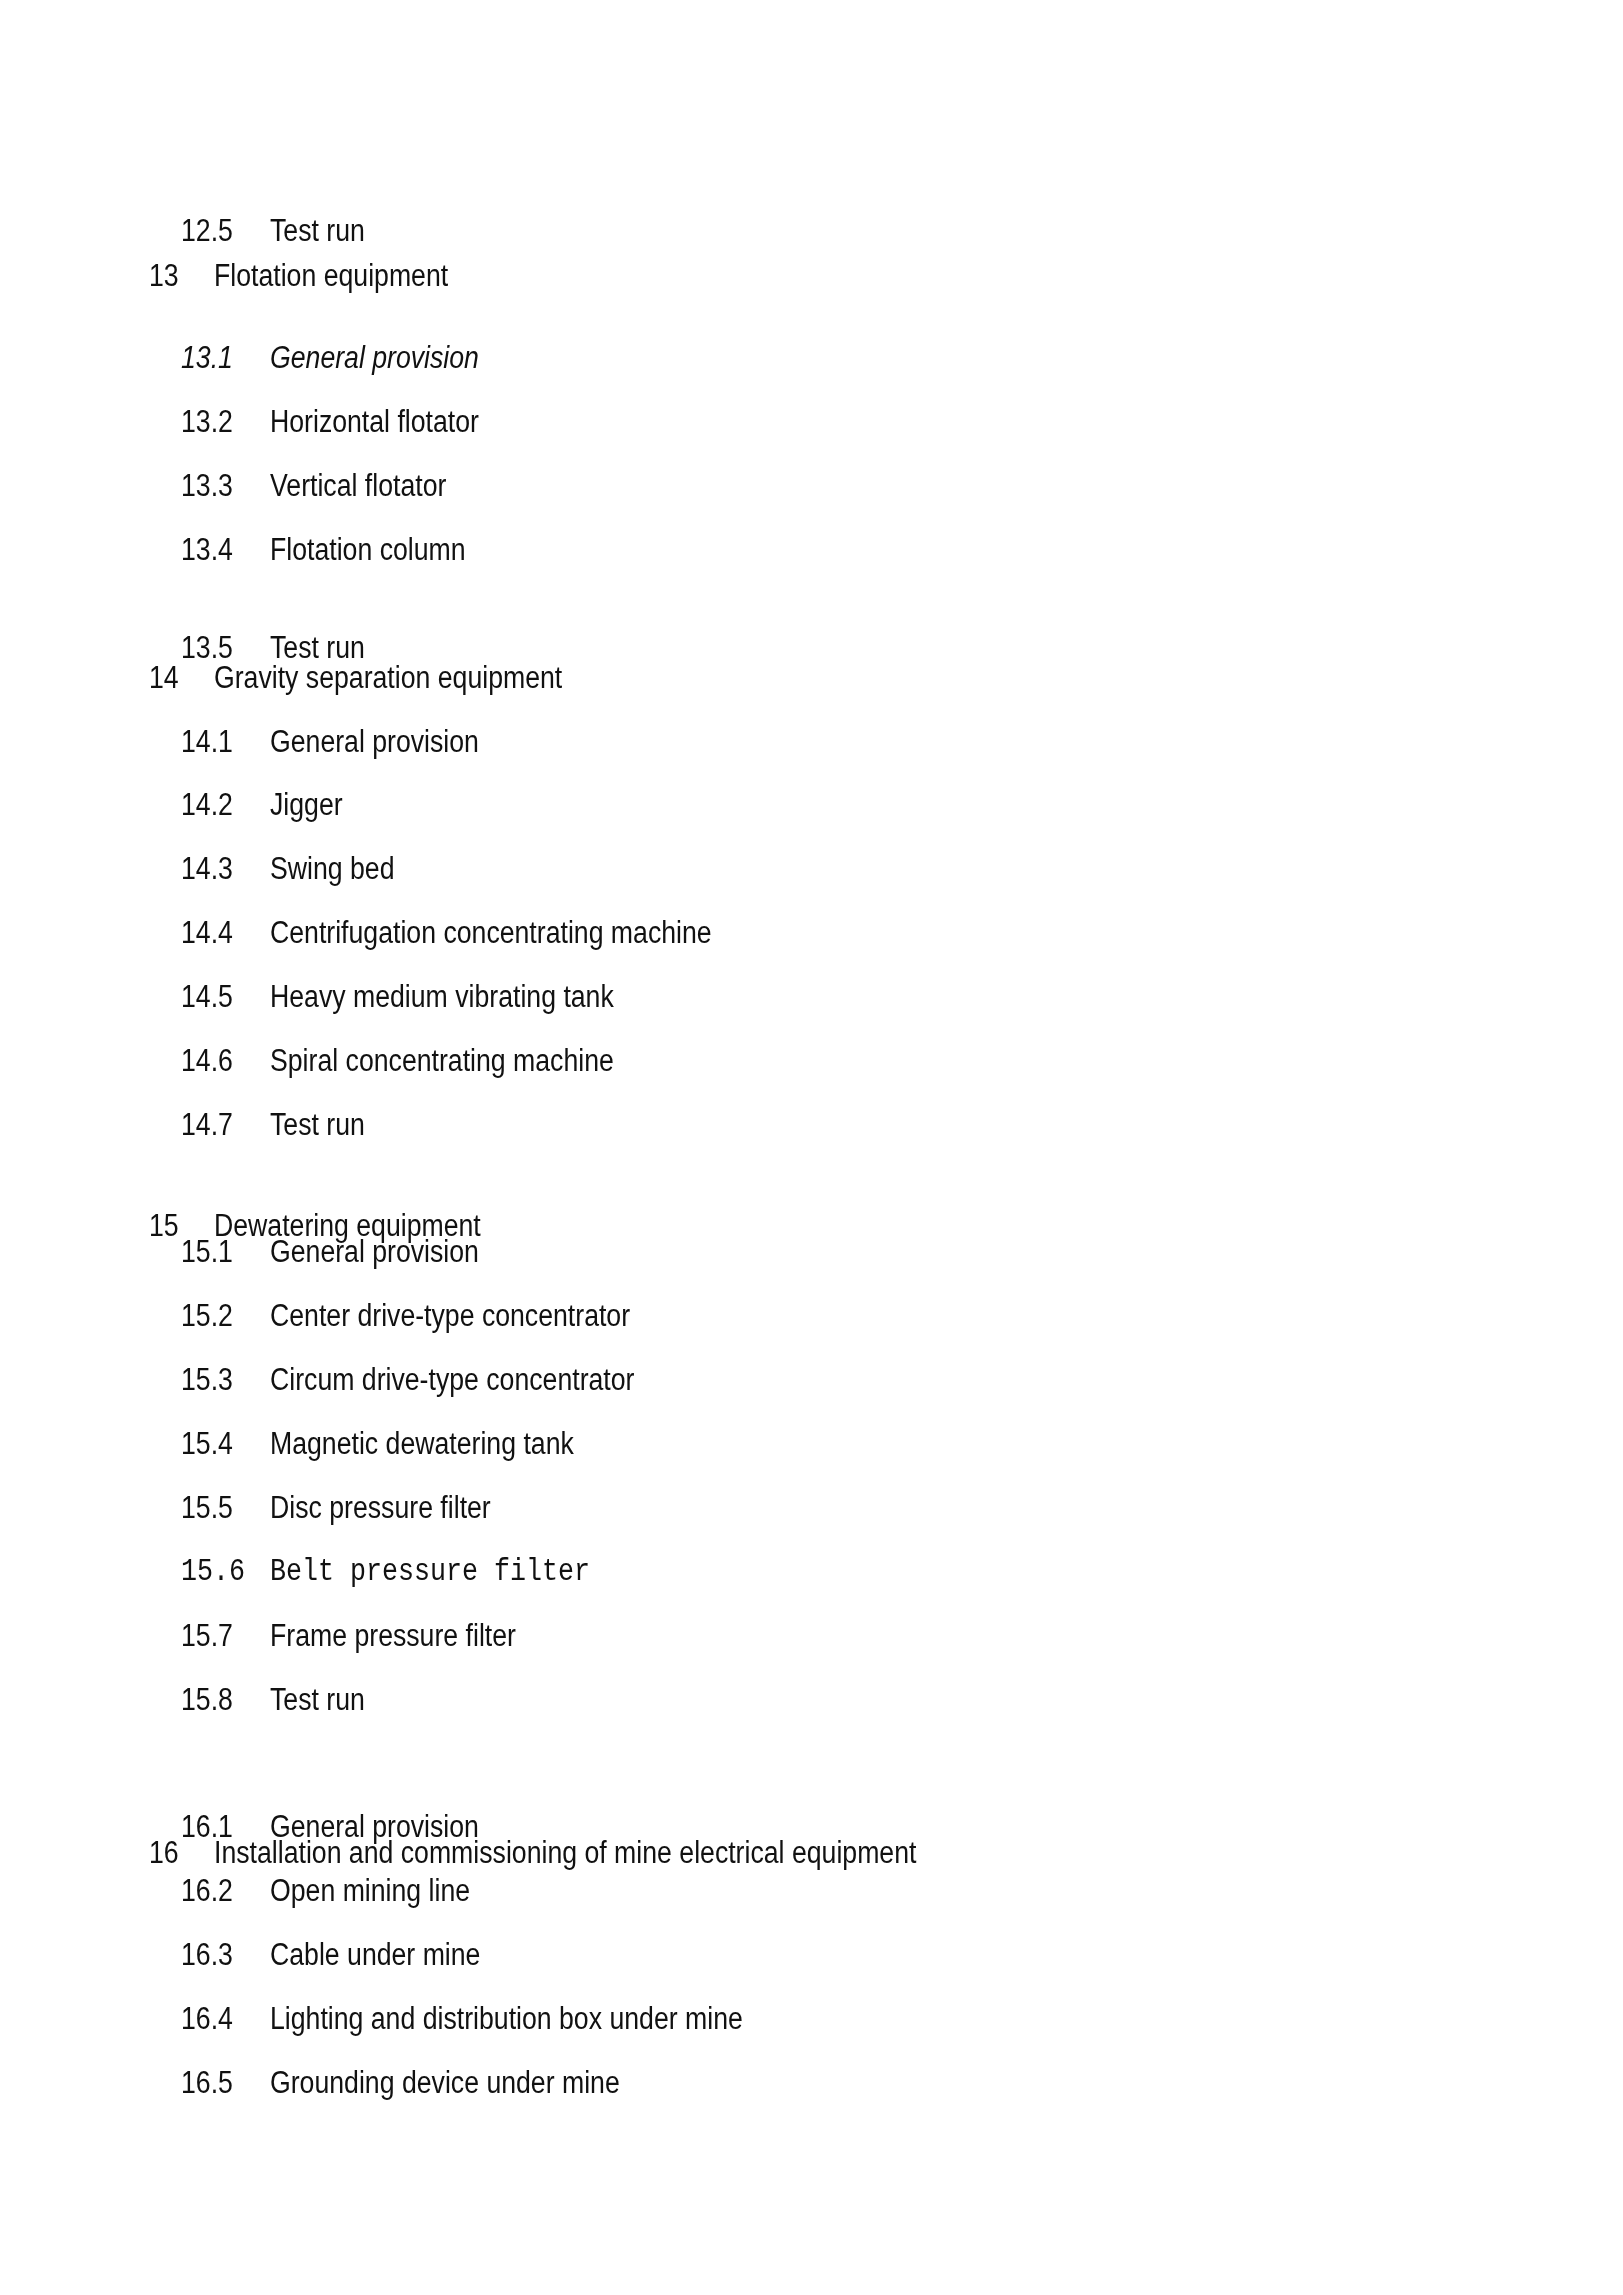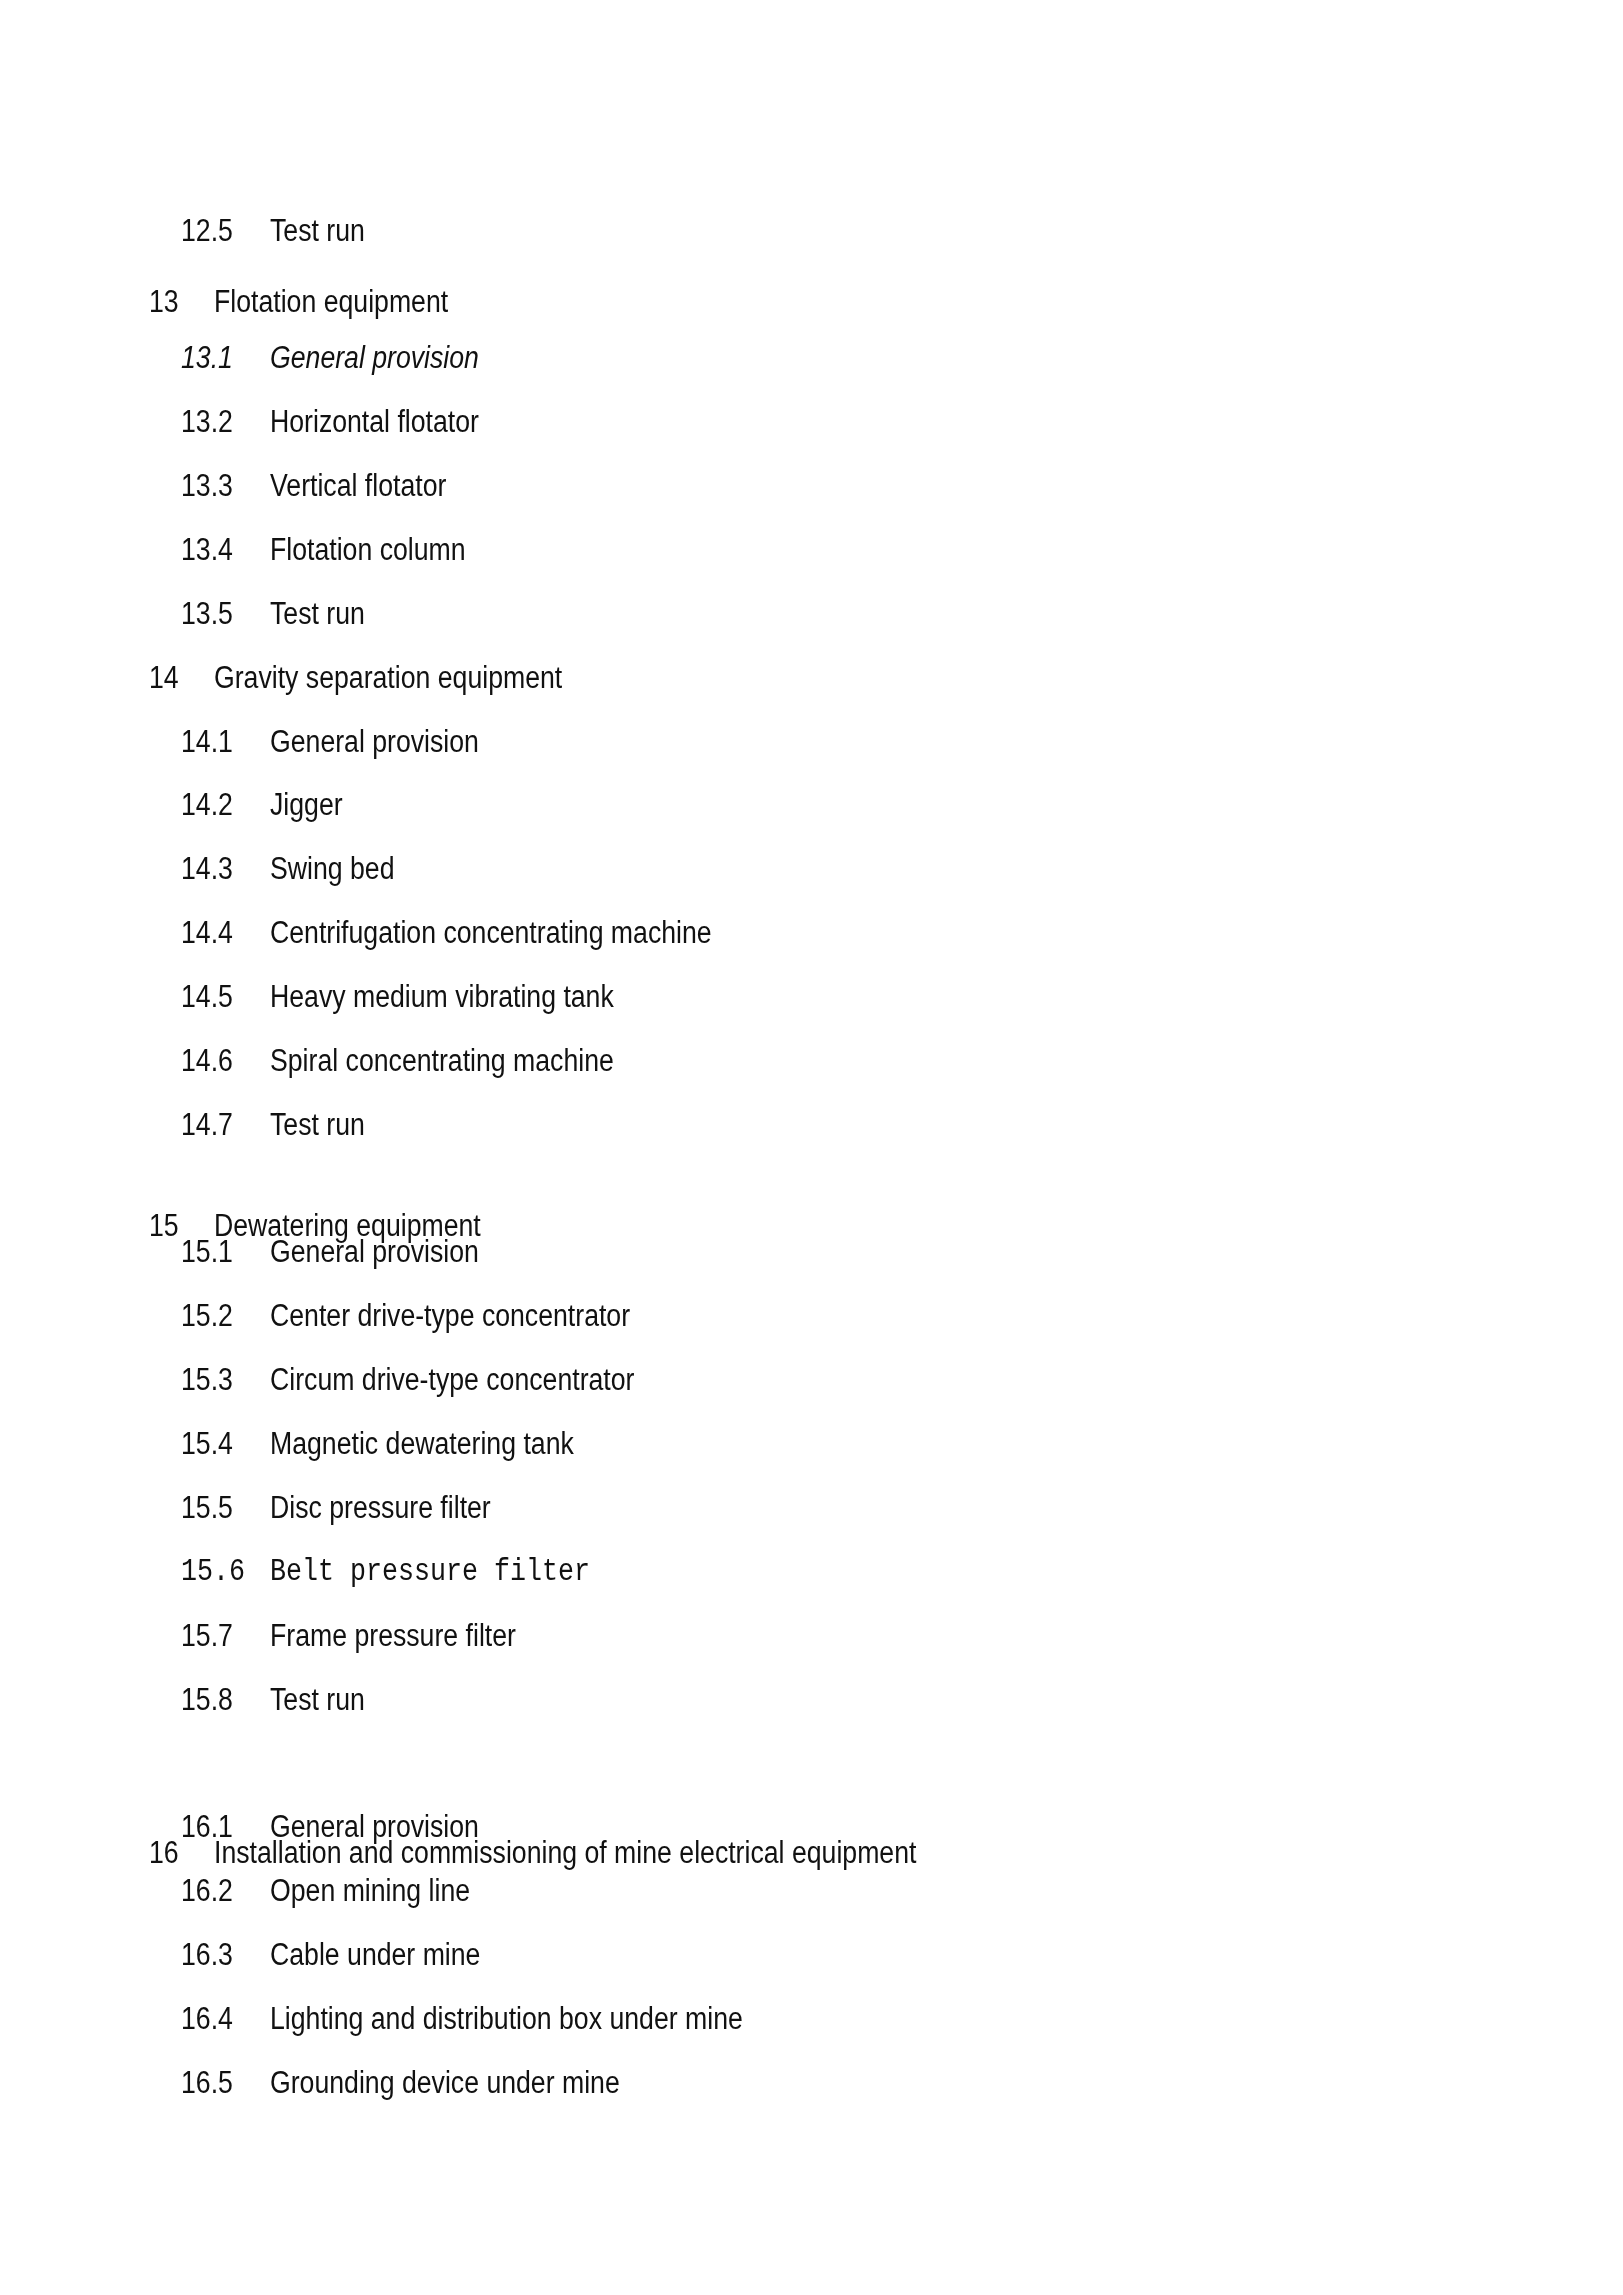--- a/index.html
+++ b/index.html
@@ -57,41 +57,41 @@
 </style>
 </head>
 <body>
 
 <div class="page">
   <ul class="toc" id="toc">
       <li class="toc-entry level-2" style="top: 215px;">
         <span class="toc-num">12.5</span>
         <span class="toc-title">Test run</span>
       </li>
-      <li class="toc-entry level-1" style="top: 286px; text-align: center;">
+      <li class="toc-entry level-1" style="top: 260px; text-align: center;">
         <span class="toc-num">13</span>
         <span class="toc-title">Flotation equipment</span>
       </li>
       <li class="toc-entry level-2" style="top: 342px; font-style: italic;">
         <span class="toc-num">13.1</span>
         <span class="toc-title">General provision</span>
       </li>
       <li class="toc-entry level-2" style="top: 406px;">
         <span class="toc-num">13.2</span>
         <span class="toc-title">Horizontal flotator</span>
       </li>
       <li class="toc-entry level-2" style="top: 470px;">
         <span class="toc-num">13.3</span>
         <span class="toc-title">Vertical flotator</span>
       </li>
       <li class="toc-entry level-2" style="top: 534px;">
         <span class="toc-num">13.4</span>
         <span class="toc-title">Flotation column</span>
       </li>
-      <li class="toc-entry level-2" style="top: 598px; text-align: right;">
+      <li class="toc-entry level-2" style="top: 632px; text-align: right;">
         <span class="toc-num">13.5</span>
         <span class="toc-title">Test run</span>
       </li>
       <li class="toc-entry level-1" style="top: 662px;">
         <span class="toc-num">14</span>
         <span class="toc-title">Gravity separation equipment</span>
       </li>
       <li class="toc-entry level-2" style="top: 726px;">
         <span class="toc-num">14.1</span>
         <span class="toc-title">General provision</span>

